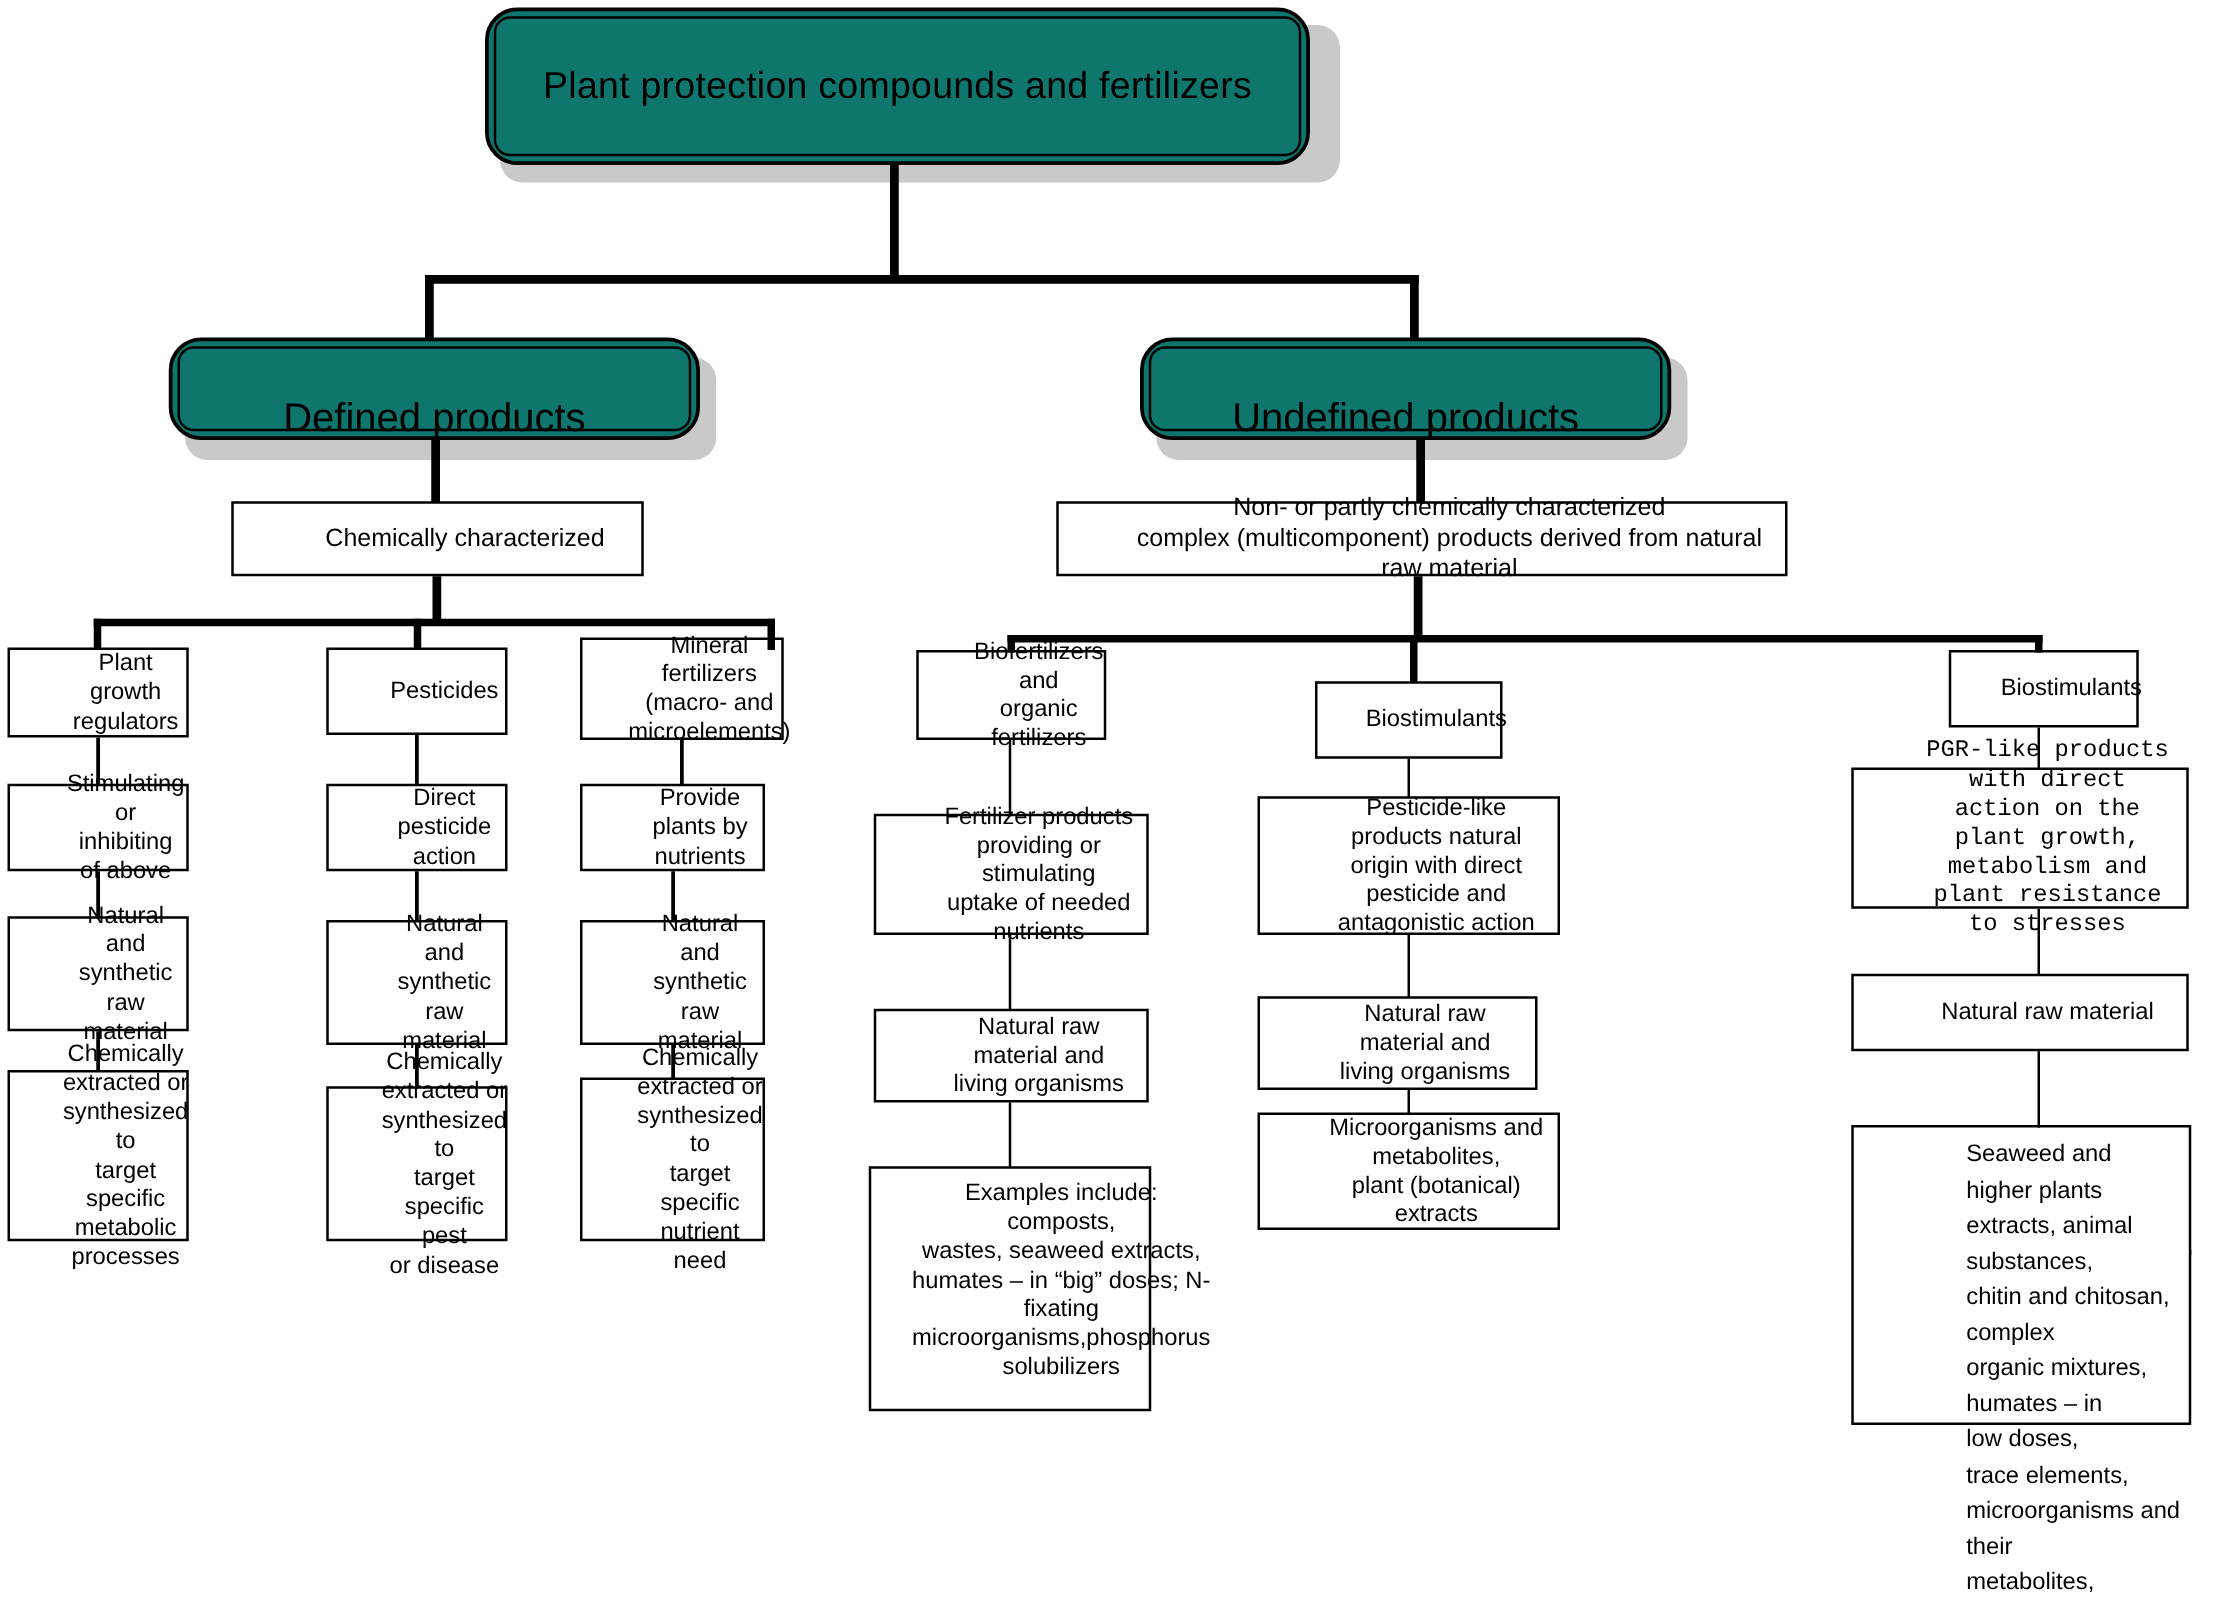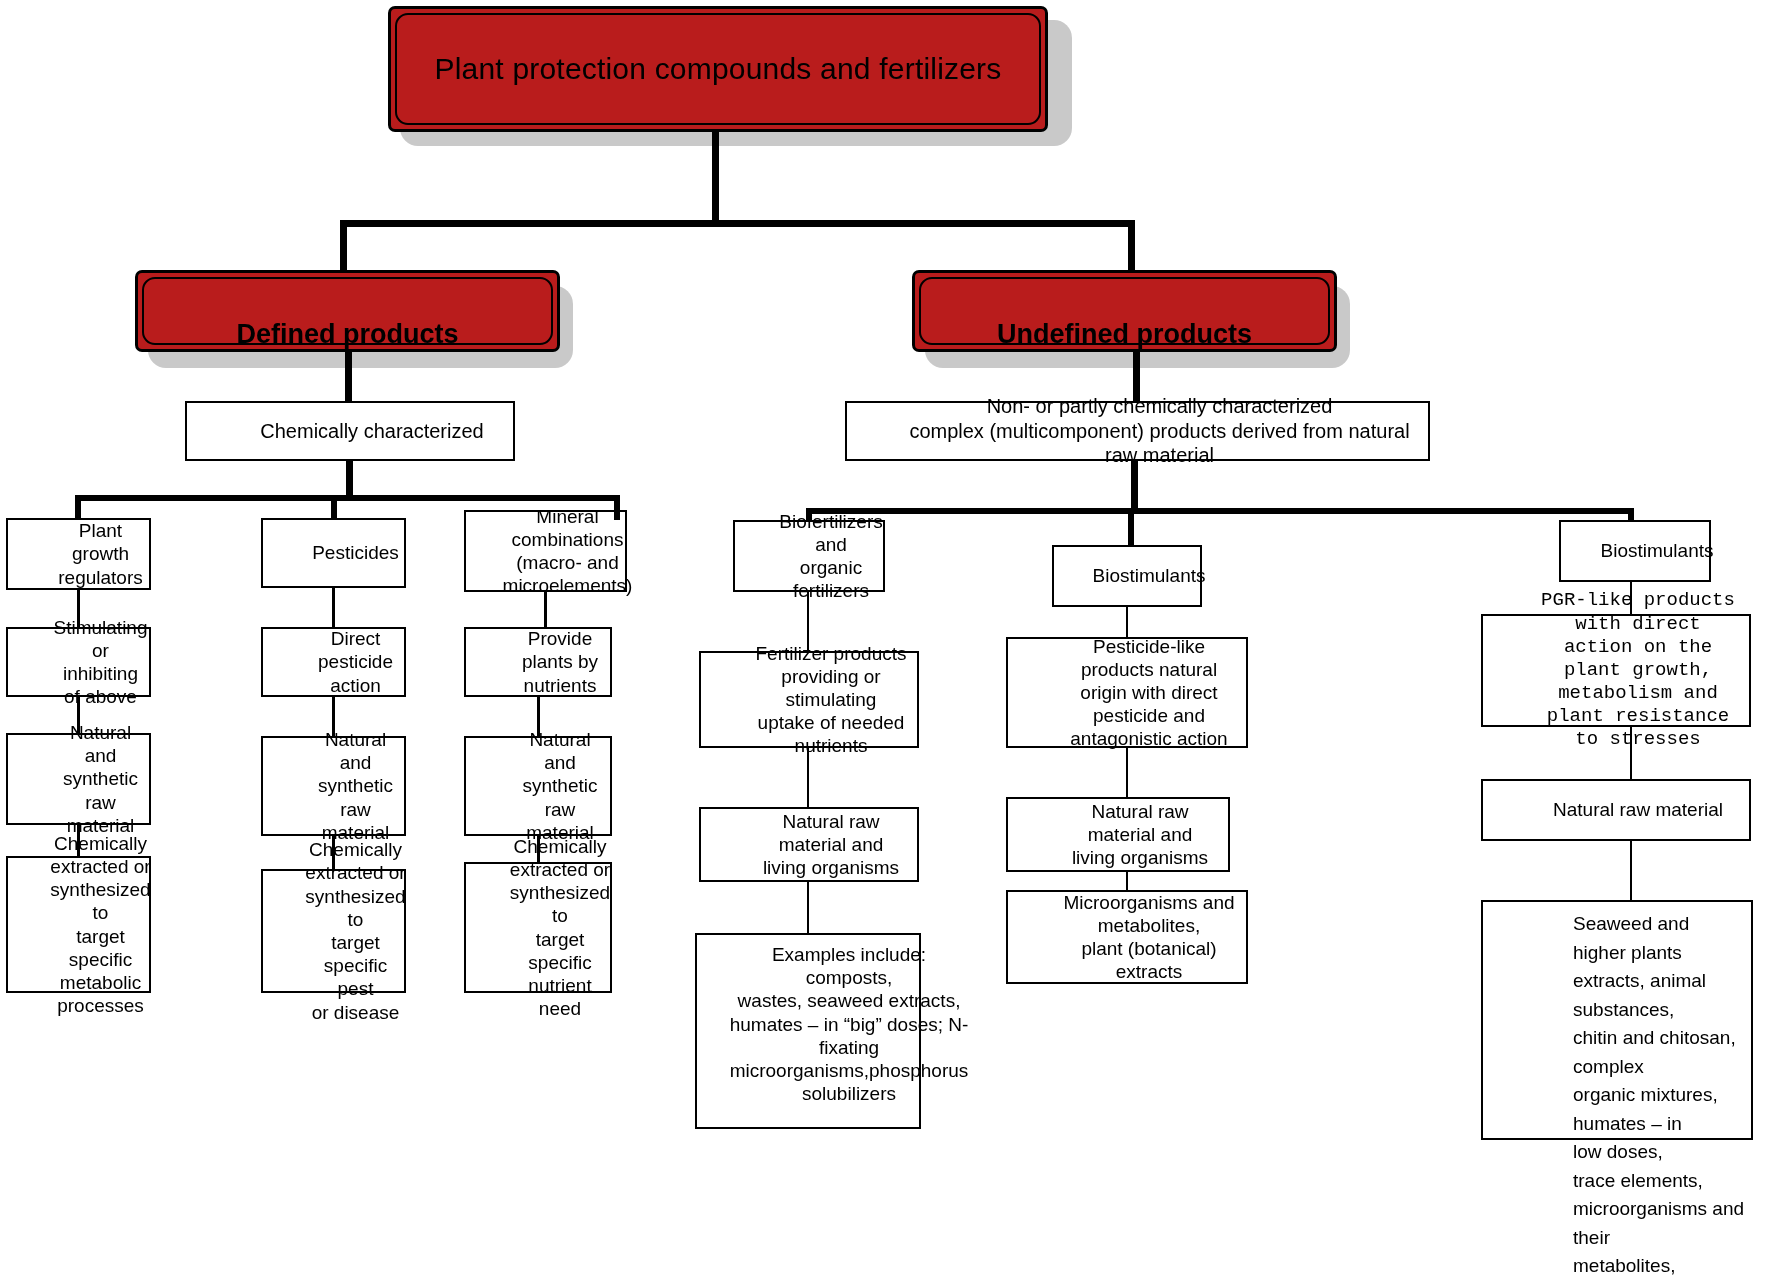--- a/index.html
+++ b/index.html
@@ -6,29 +6,29 @@
   body{font-family:"Liberation Sans","DejaVu Sans",sans-serif;color:#000;}
   #canvas{position:relative;width:1772px;height:1280px;background:#fff;overflow:hidden;}
 
   
   .node{position:absolute;box-sizing:border-box;display:flex;align-items:center;
         justify-content:center;text-align:center;background:#fff;border:2px solid #000;
         line-height:1.22;}
   .node span{display:block;padding:0 4px;white-space:pre-line;margin-left:44px;}
 
   
-  .rounded{position:absolute;box-sizing:border-box;border-radius:7px;
-           background:#b91c1c;border:3px solid #000;
+  .rounded{position:absolute;box-sizing:border-box;border-radius:26px;
+           background:#0f766e;border:3px solid #000;
            display:flex;align-items:center;justify-content:center;text-align:center;}
   .rounded::before{content:"";position:absolute;left:4px;top:4px;right:4px;bottom:4px;
            border:2px solid #000;border-radius:13px;pointer-events:none;}
   .shadow{position:absolute;border-radius:18px;background:#c9c9c9;z-index:0;}
 
   .rootlabel{font-size:30px;font-weight:400;letter-spacing:.2px;}
-  .lvl2label{font-size:27px;font-weight:bold;margin-top:47px;}
+  .lvl2label{font-size:32px;font-weight:normal;margin-top:47px;}
 
   
   .ln{position:absolute;background:#000;z-index:1;}
   .thick-v{width:6px;}
   .thick-h{height:6px;}
   .thin-v{width:3px;}
   .fs15{font-size:19px;}
   .fs16{font-size:20px;}
   .left-align{justify-content:center;text-align:left;padding-left:40px;}
   .left-align span{padding-left:6px;}
@@ -121,21 +121,21 @@
   <div class="ln thin-v" style="left:332px;top:836px;width:3px;height:34px;"></div>
   <div class="node fs15" style="left:261px;top:869px;width:145px;height:124px;">
     <span>Chemically
 extracted or
 synthesized to
 target specific pest
 or disease</span>
   </div>
 
   <div class="node fs15" style="left:464px;top:510px;width:163px;height:82px;">
-    <span>Mineral combinations
+    <span>Mineral fertilizers
 (macro- and
 microelements)</span>
   </div>
   <div class="ln thin-v" style="left:544px;top:592px;width:3px;height:36px;"></div>
   <div class="node fs15" style="left:464px;top:627px;width:148px;height:70px;">
     <span>Provide plants by
 nutrients</span>
   </div>
   <div class="ln thin-v" style="left:537px;top:697px;width:3px;height:40px;"></div>
   <div class="node fs15" style="left:464px;top:736px;width:148px;height:100px;">

